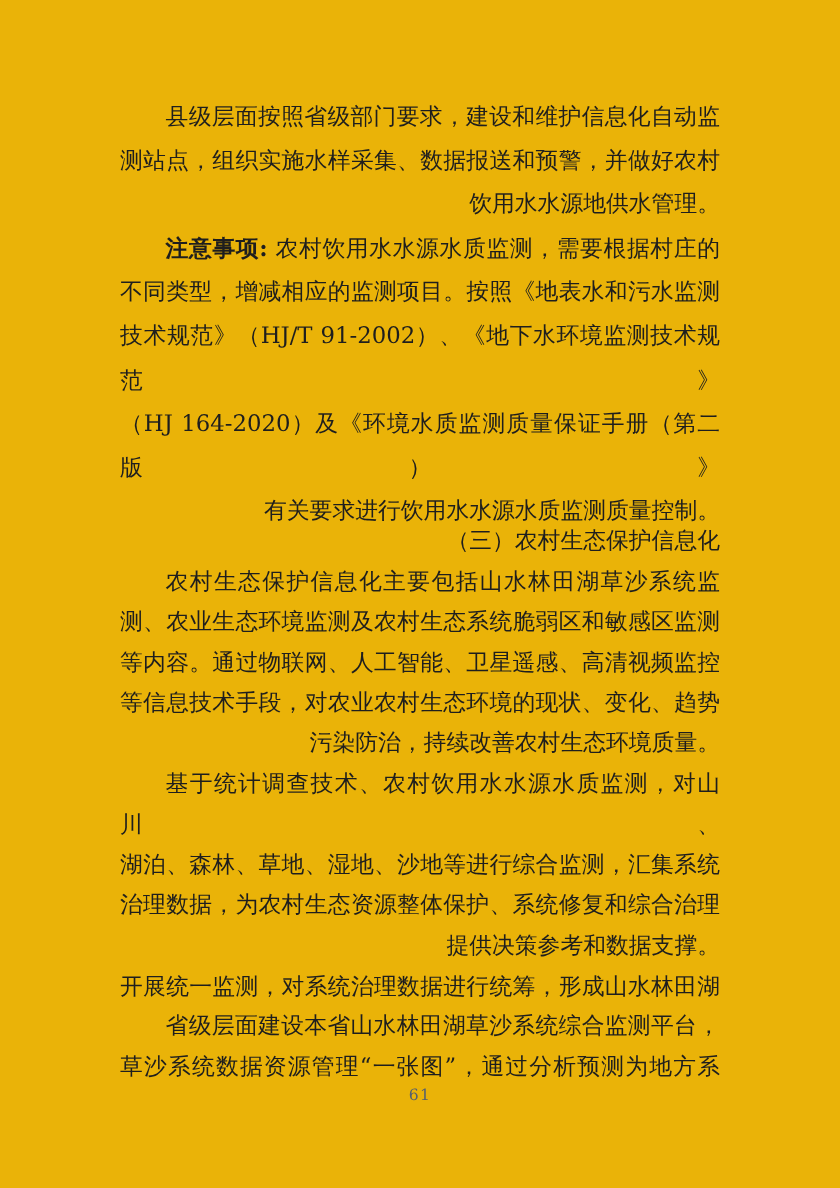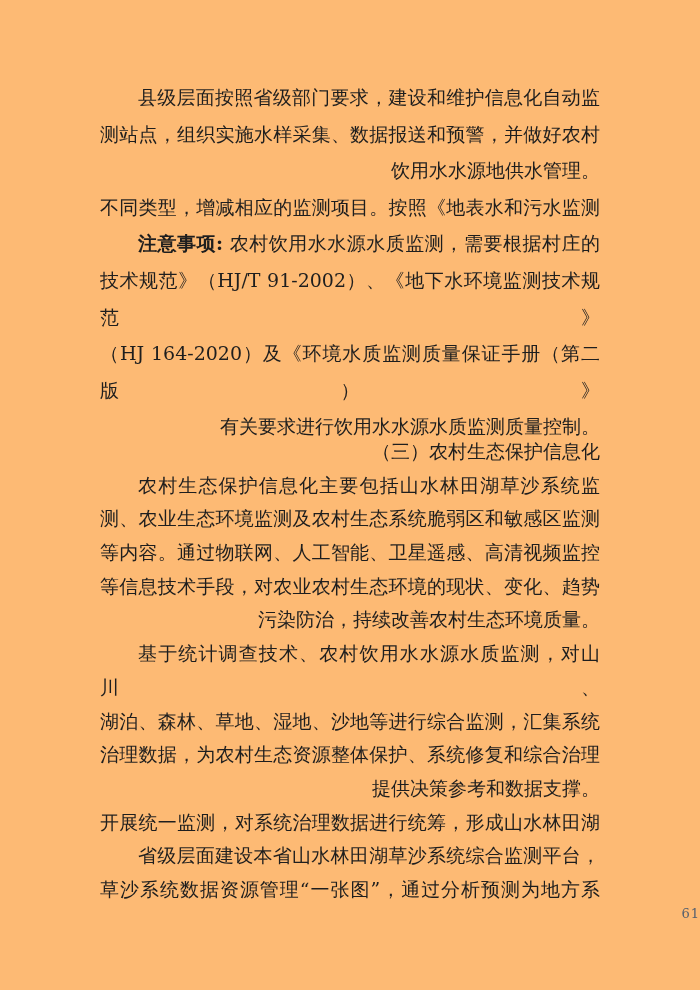--- a/index.html
+++ b/index.html
@@ -11,21 +11,21 @@
     height: 990px;
     background: #ffffff;
     position: relative;
     overflow: hidden;
     font-family: "DejaVu Serif", "Liberation Serif", serif;
     color: #1e1e1e;
   }
   .page {
     position: absolute;
     inset: 0;
-    background: #fdba74;
+    background: #eab308;
   }
   .content {
     position: absolute;
     left: 100px;
     top: 79px;
     width: 500px;
     font-size: 19px;
   }
   .para { margin: 0; }
   .para.body-a { line-height: 36.6px; }
@@ -43,39 +43,39 @@
   }
   .line.first {
     text-indent: 38px;
   }
   .bold { font-weight: bold; }
   .page-number {
     position: absolute;
     top: 906px;
     left: 0;
     width: 700px;
-    text-align: right;
+    text-align: center;
     font-size: 13px;
     letter-spacing: 1px;
     color: #55606e;
   }
 </style>
 </head>
 <body>
 
 <div class="page">
   <div class="content">
       <div class="para body-a">
         <div class="line first stretch"><span>县级层面按照省级部门要求，建设和维护信息化自动监</span></div>
         <div class="line stretch"><span>测站点，组织实施水样采集、数据报送和预警，并做好农村</span></div>
         <div class="line"><span>饮用水水源地供水管理。</span></div>
       </div>
       <div class="para body-a">
+        <div class="line first stretch"><span class="bold">注意事项:</span><span> 农村饮用水水源水质监测，需要根据村庄的</span></div>
         <div class="line stretch"><span>不同类型，增减相应的监测项目。按照《地表水和污水监测</span></div>
-        <div class="line first stretch"><span class="bold">注意事项:</span><span> 农村饮用水水源水质监测，需要根据村庄的</span></div>
         <div class="line stretch"><span>技术规范》（HJ/T 91-2002）、《地下水环境监测技术规范》</span></div>
         <div class="line stretch"><span>（HJ 164-2020）及《环境水质监测质量保证手册（第二版）》</span></div>
         <div class="line"><span>有关要求进行饮用水水源水质监测质量控制。</span></div>
       </div>
       <div class="para heading-kai">
         <div class="line first"><span>（三）农村生态保护信息化</span></div>
       </div>
       <div class="para body-b">
         <div class="line first stretch"><span>农村生态保护信息化主要包括山水林田湖草沙系统监</span></div>
         <div class="line stretch"><span>测、农业生态环境监测及农村生态系统脆弱区和敏感区监测</span></div>

